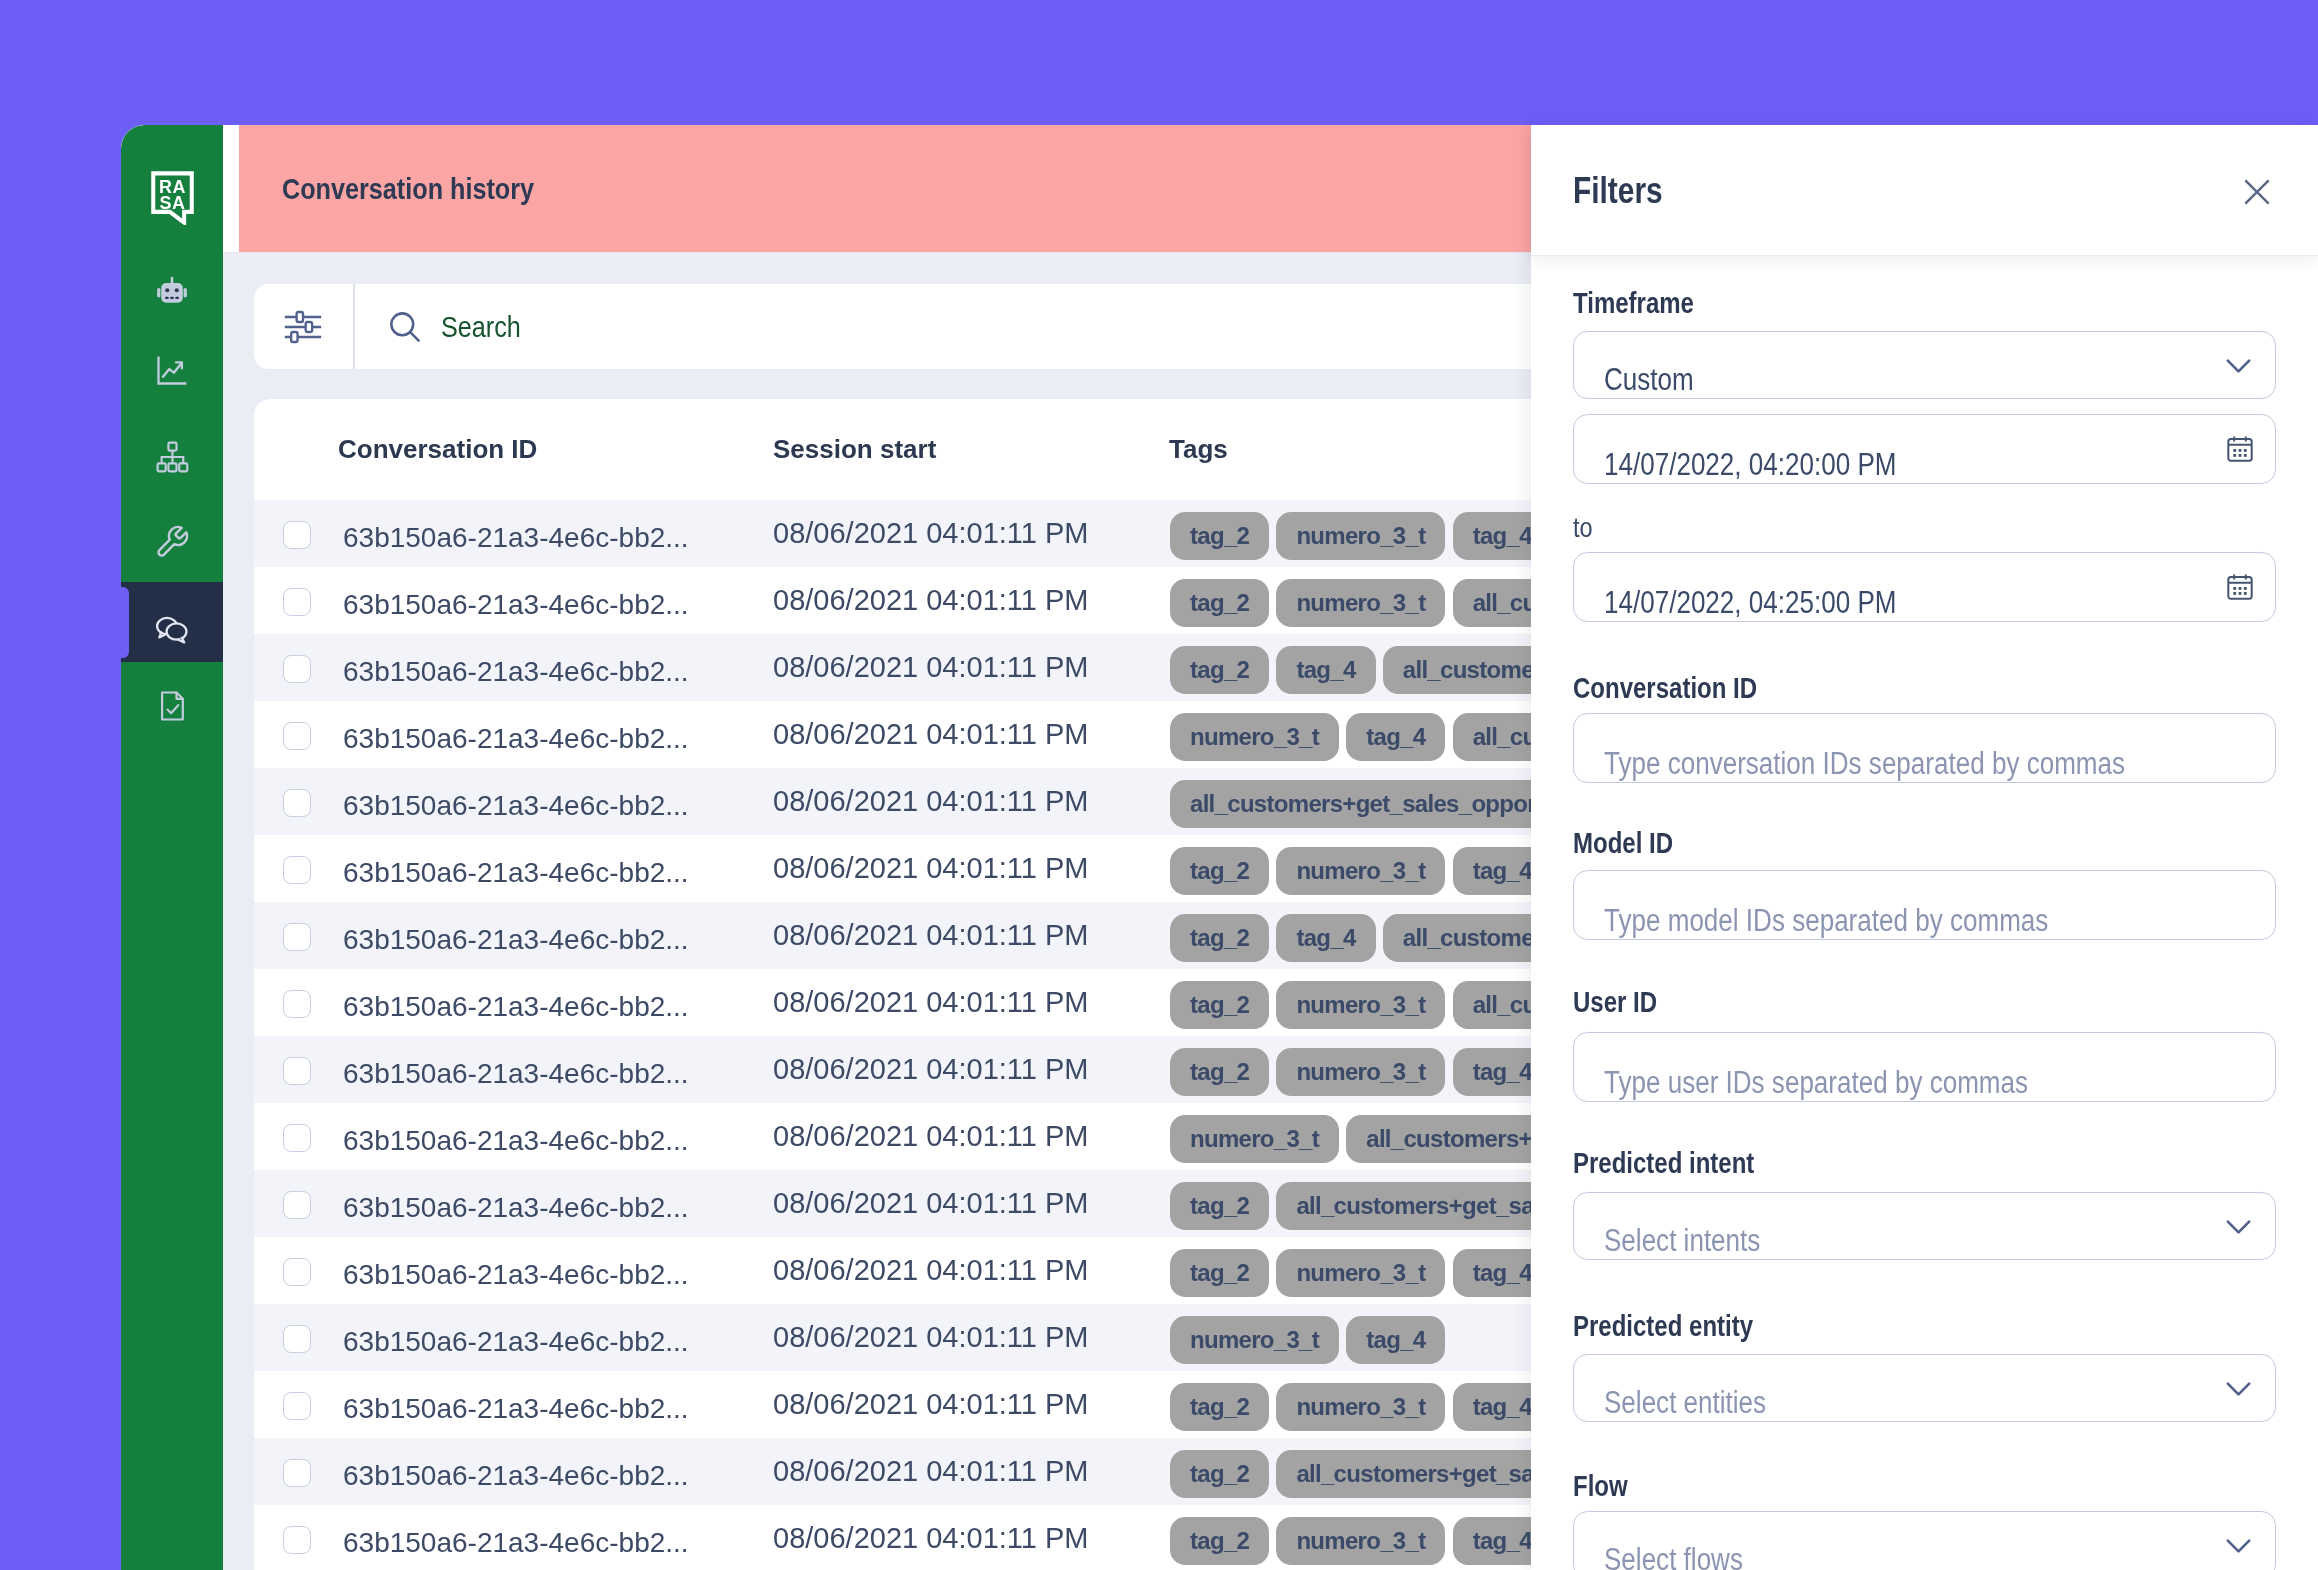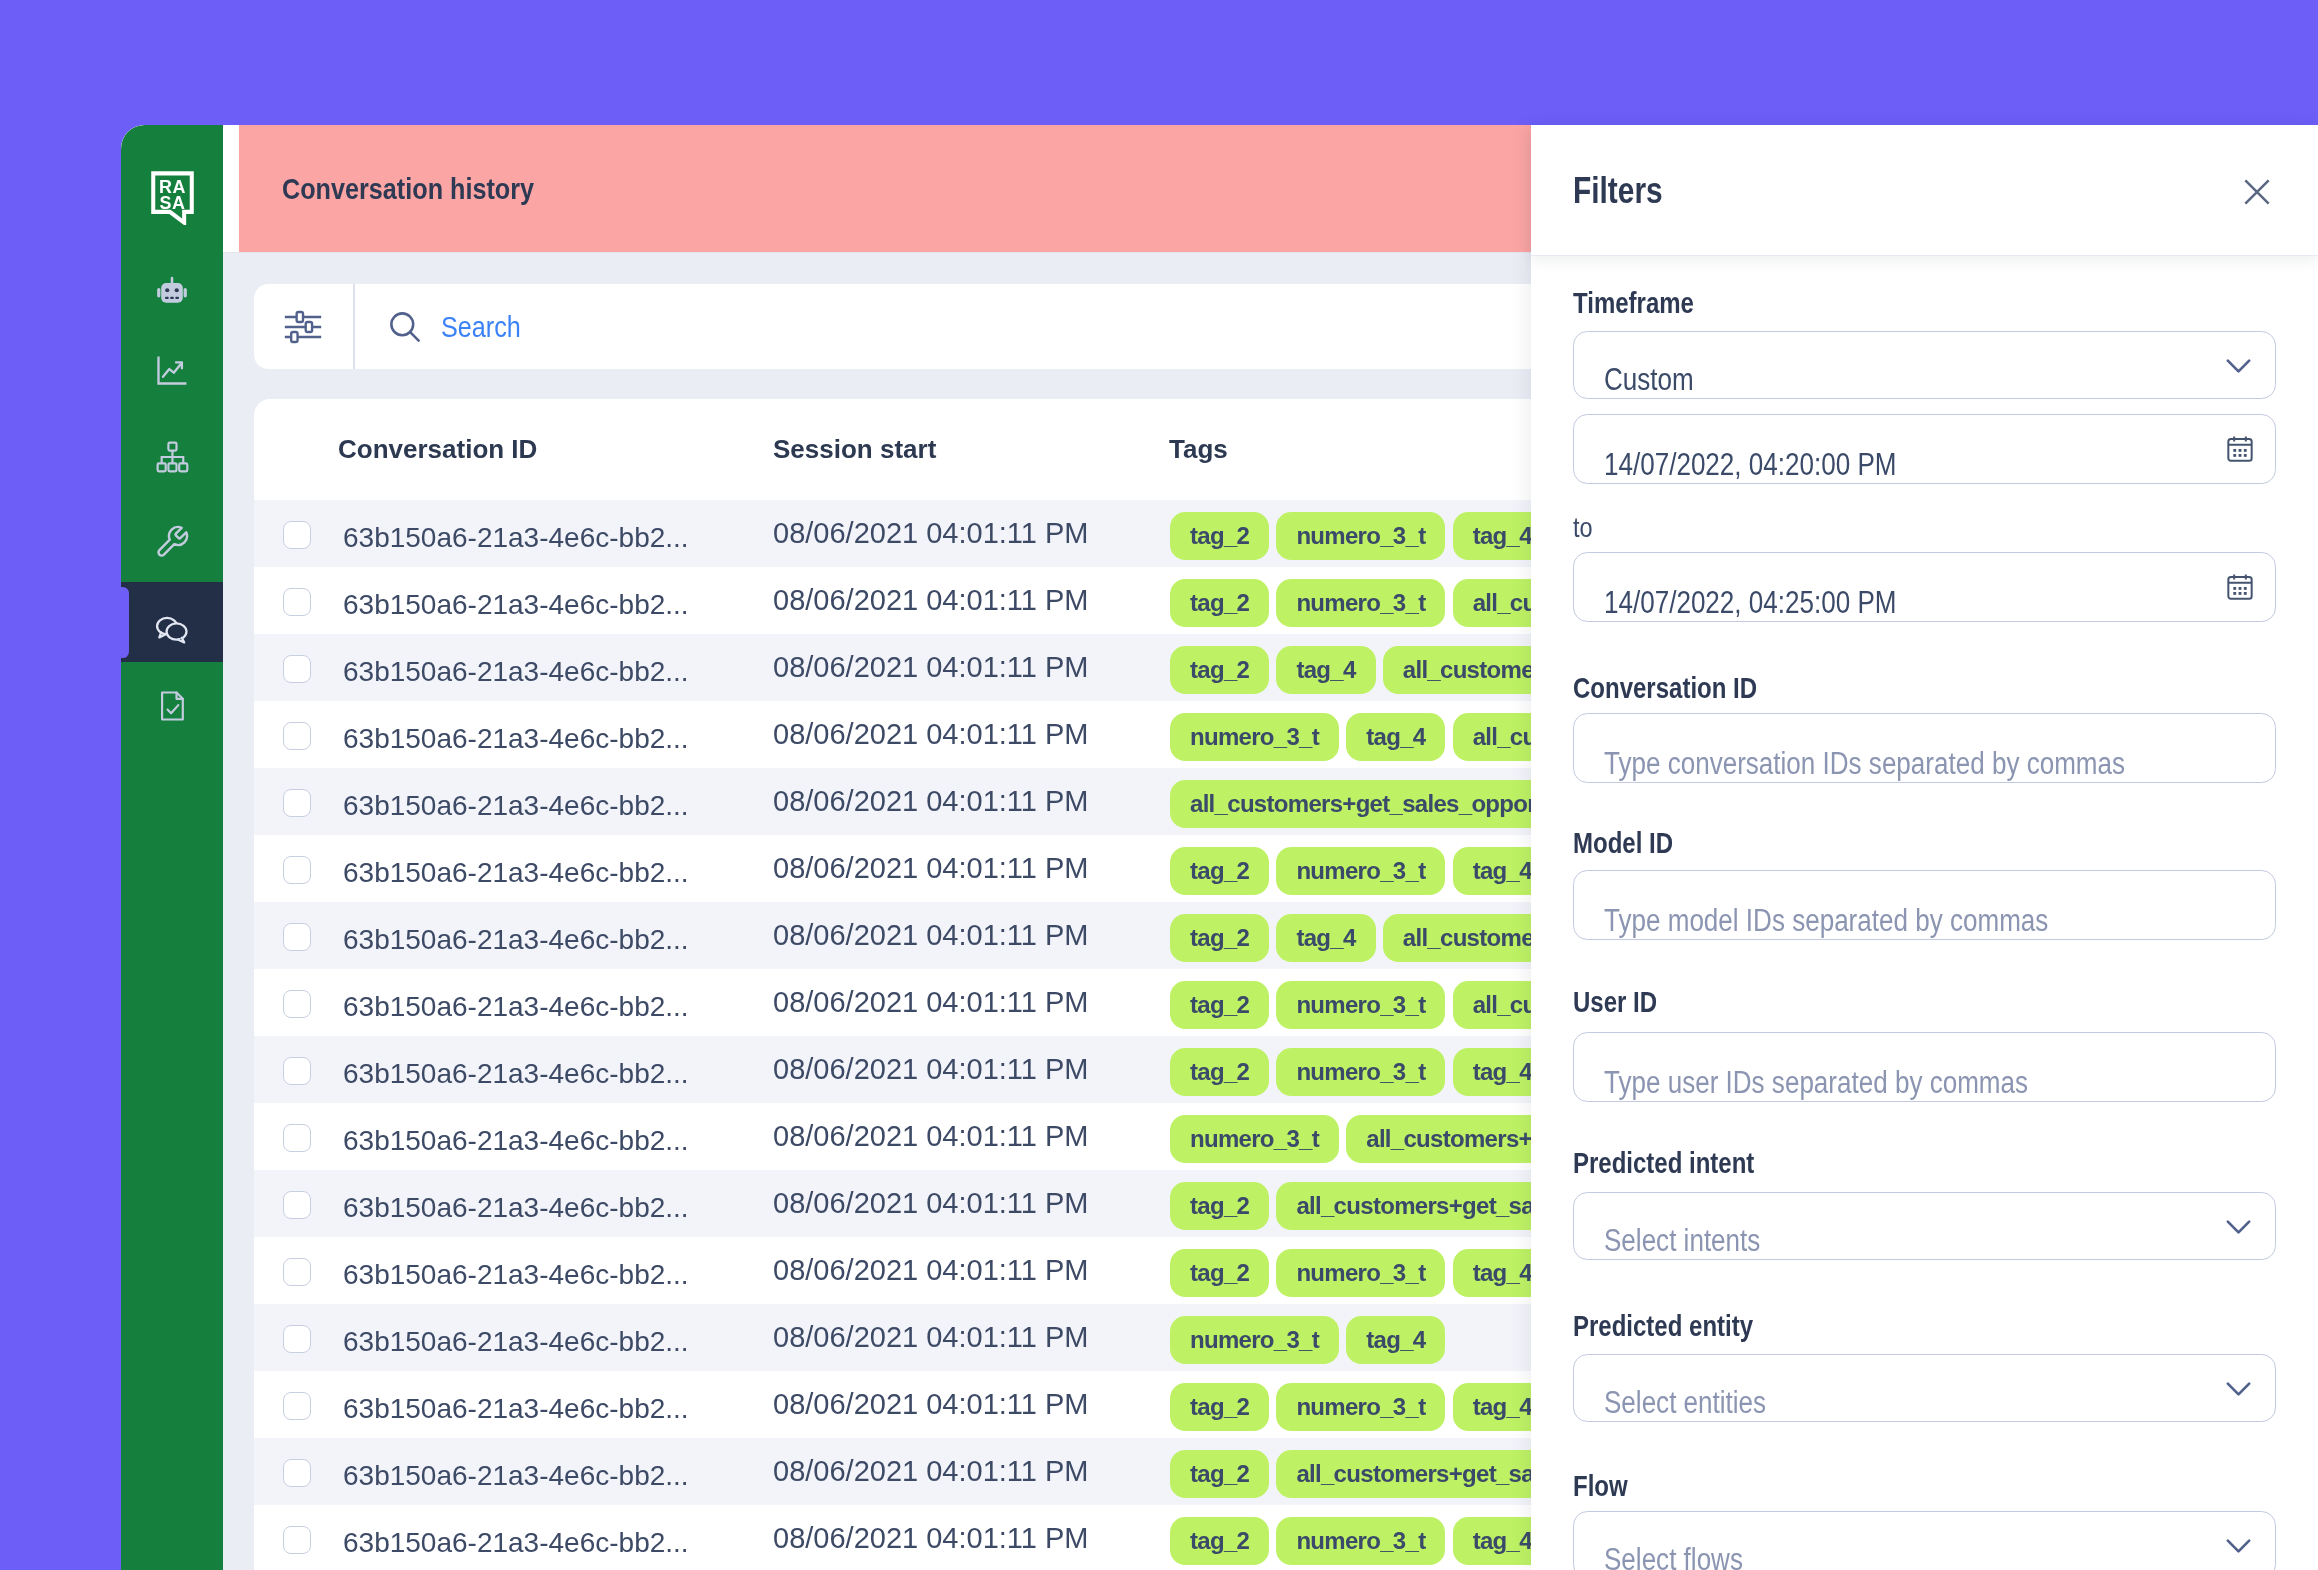--- a/index.html
+++ b/index.html
@@ -15,33 +15,33 @@
   #active-bar { position:absolute; left:0; top:462px; width:8px; height:71px; background:#6E5EF6; border-radius:0 6.3px 6.3px 0; }
   
   #main { position:absolute; left:102px; top:0; right:0; bottom:0; background:#fff; }
   #pagehead { position:absolute; left:0; top:0; right:0; height:127px; background:#fca5a5;margin-left:16px; }
   #pagehead h1 { position:absolute; left:43px; top:0; line-height:127px; font-size:30px; font-weight:700; color:#2E3A53; }
   #gray { position:absolute; left:0; top:127px; right:0; bottom:0; background:#EBEDF5; border-top:1.8px solid #E3E6EF; }
   #searchbar { position:absolute; left:31px; top:31px; right:0; height:85px; background:#fff; border-radius:14.4px; }
   #searchbar .divider { position:absolute; left:99px; top:0; bottom:0; width:1.8px; background:#DDE1EC; }
   #searchbar .slider-ic { position:absolute; left:29px; top:23.4px; }
   #searchbar .mag { position:absolute; left:131px; top:23.4px; }
-  #searchbar .ph { position:absolute; left:187px; top:0; line-height:85px; font-size:30px; color:#3b82f6; }
+  #searchbar .ph { position:absolute; left:187px; top:0; line-height:85px; font-size:30px; color:#14532d; }
   
   #card { position:absolute; left:31px; top:146px; right:0; height:1195px; background:#fff; border-radius:16px 16px 0 0; }
   #card .thead { position:absolute; left:0; top:0; right:0; height:101px; }
   #card .thead .th { position:absolute; top:0; line-height:101px; font-size:26px; font-weight:700; color:#2C3951; }
   .rows { position:absolute; left:0; top:101px; right:0; }
   .row { position:relative; height:67px; }
   .row.odd { background:#F3F4FA; }
   .cb { position:absolute; left:29px; top:50%; margin-top:-12.6px; width:28px; height:28px; background:#fff; border:1.8px solid #C8CFE0; border-radius:8px; }
   .cid { position:absolute; left:89px; top:4px; line-height:67px; font-size:28px; color:#3D4A66; }
   .cdate { position:absolute; left:519px; top:0; line-height:67px; font-size:29px; color:#3D4A66; }
   .ctags { position:absolute; left:916px; top:50%; margin-top:-22px; height:48px; display:flex; gap:7.2px; white-space:nowrap; }
-  .pill { display:flex; align-items:center; height:48px; padding:11px 20px; background:#bef264; border-radius:15.3px; font-size:24px; font-weight:700; color:#3A4A68; letter-spacing:-0.7px; }
+  .pill { display:flex; align-items:center; height:48px; padding:11px 20px; background:#a3a3a3; border-radius:15.3px; font-size:24px; font-weight:700; color:#3A4A68; letter-spacing:-0.7px; }
   
   #panel { position:absolute; left:1531px; top:125px; width:787px; bottom:0; background:#fff; box-shadow:-5.4px 0 16px rgba(46,58,82,0.08); }
   #panel .phead { position:absolute; left:0; top:0; right:0; height:131px; background:#fff; border-bottom:1.8px solid #E7EAF2; box-shadow:0 5.4px 12.6px rgba(46,58,82,0.08); }
   #panel .phead h2 { position:absolute; left:42px; top:0; line-height:131px; font-size:36px; font-weight:700; color:#2E3A53; }
   #panel .closex { position:absolute; left:713px; top:54px; }
   .flabel { position:absolute; left:42px; font-size:30px; font-weight:700; color:#2E3A53; line-height:34px; }
   .finput { position:absolute; left:42px; width:703px; height:70px; border:1.8px solid #C3CADF; border-radius:14.4px; background:#fff; font-size:31px; display:flex; align-items:flex-end; padding-left:30px; color:#3A4A68; }
   .finput.sel { height:68px; }
   .finput .phx { color:#8B95B1; }
   .chev { position:absolute; right:21.6px; top:50%; margin-top:-7.2px; }

